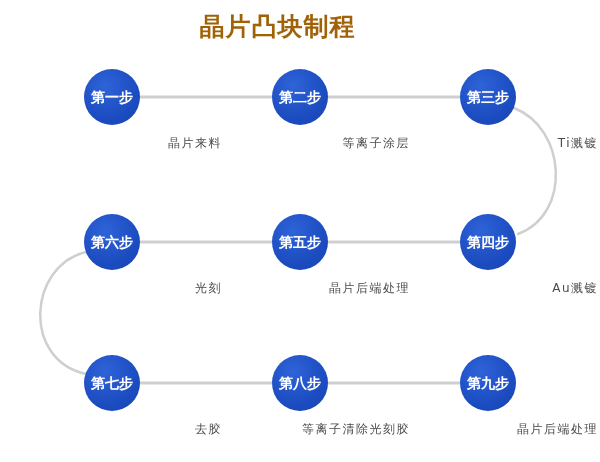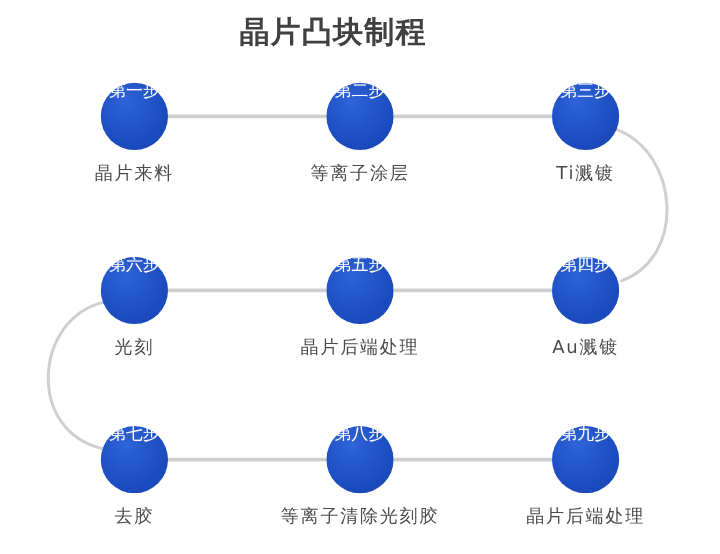--- a/index.html
+++ b/index.html
@@ -25,21 +25,21 @@
   
   .title {
     position: absolute;
     top: 10px;
     left: 0;
     width: 555px;
     text-align: center;
     font-size: 25px;
     font-weight: bold;
     letter-spacing: 1px;
-    color: #404040;
+    color: #a16207;
     font-family: Liberation Mono, monospace;
   }
 
   
   .connector-layer {
     position: absolute;
     top: 0;
     left: 0;
     width: 600px;
     height: 462px;
@@ -67,40 +67,41 @@
   .node-circle {
     position: absolute;
     width: 56px;
     height: 56px;
     left: -28px;
     top: -28px;
     border-radius: 50%;
     background: #1c4fc4;
     background-image: radial-gradient(circle at 38% 30%, #2f63d8 0%, #1b4cc0 62%, #1743b0 100%);
     display: flex;
-    align-items: flex-start;
+    align-items: center;
     justify-content: center;
     box-sizing: border-box;
+    font-weight: bold;
   }
   .node-step {
     color: #ffffff;
     font-size: 14px;
     line-height: 1;
     font-family: "DejaVu Sans", "Liberation Sans", sans-serif;
     letter-spacing: 0px;
     white-space: nowrap;
     text-shadow: 0 0 1px rgba(255,255,255,0.25);
   }
   .node-label {
     position: absolute;
     top: 38px;
     left: -110px;
     width: 220px;
-    text-align: center;
-    font-size: 15px;
+    text-align: right;
+    font-size: 12px;
     color: #4a4a4a;
     letter-spacing: 1.5px;
     white-space: nowrap;
     font-family: "DejaVu Sans", "Liberation Sans", sans-serif;
   }
 </style>
 </head>
 <body>
 
 <div id="diagram-root">

